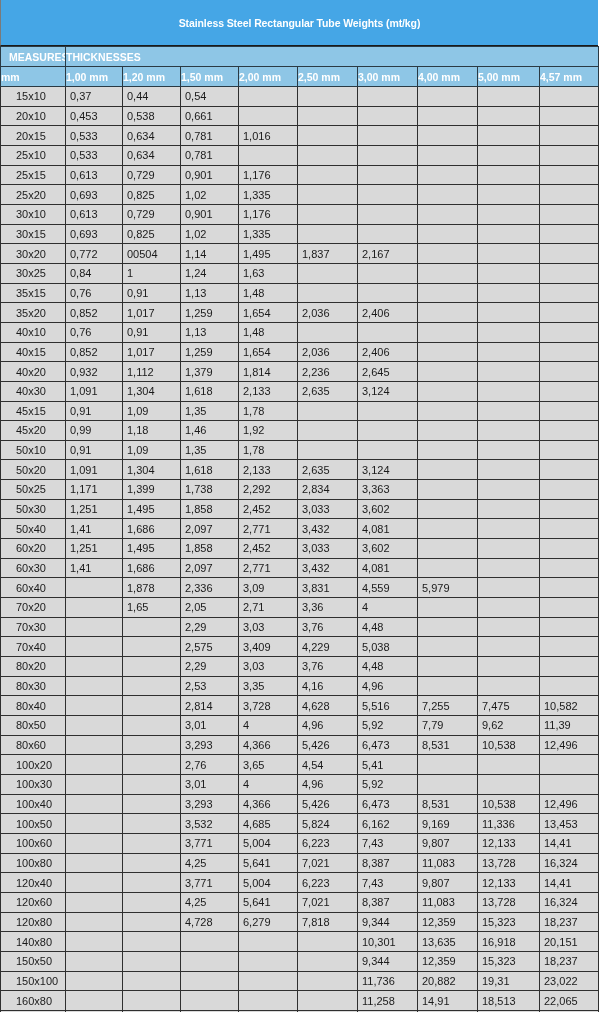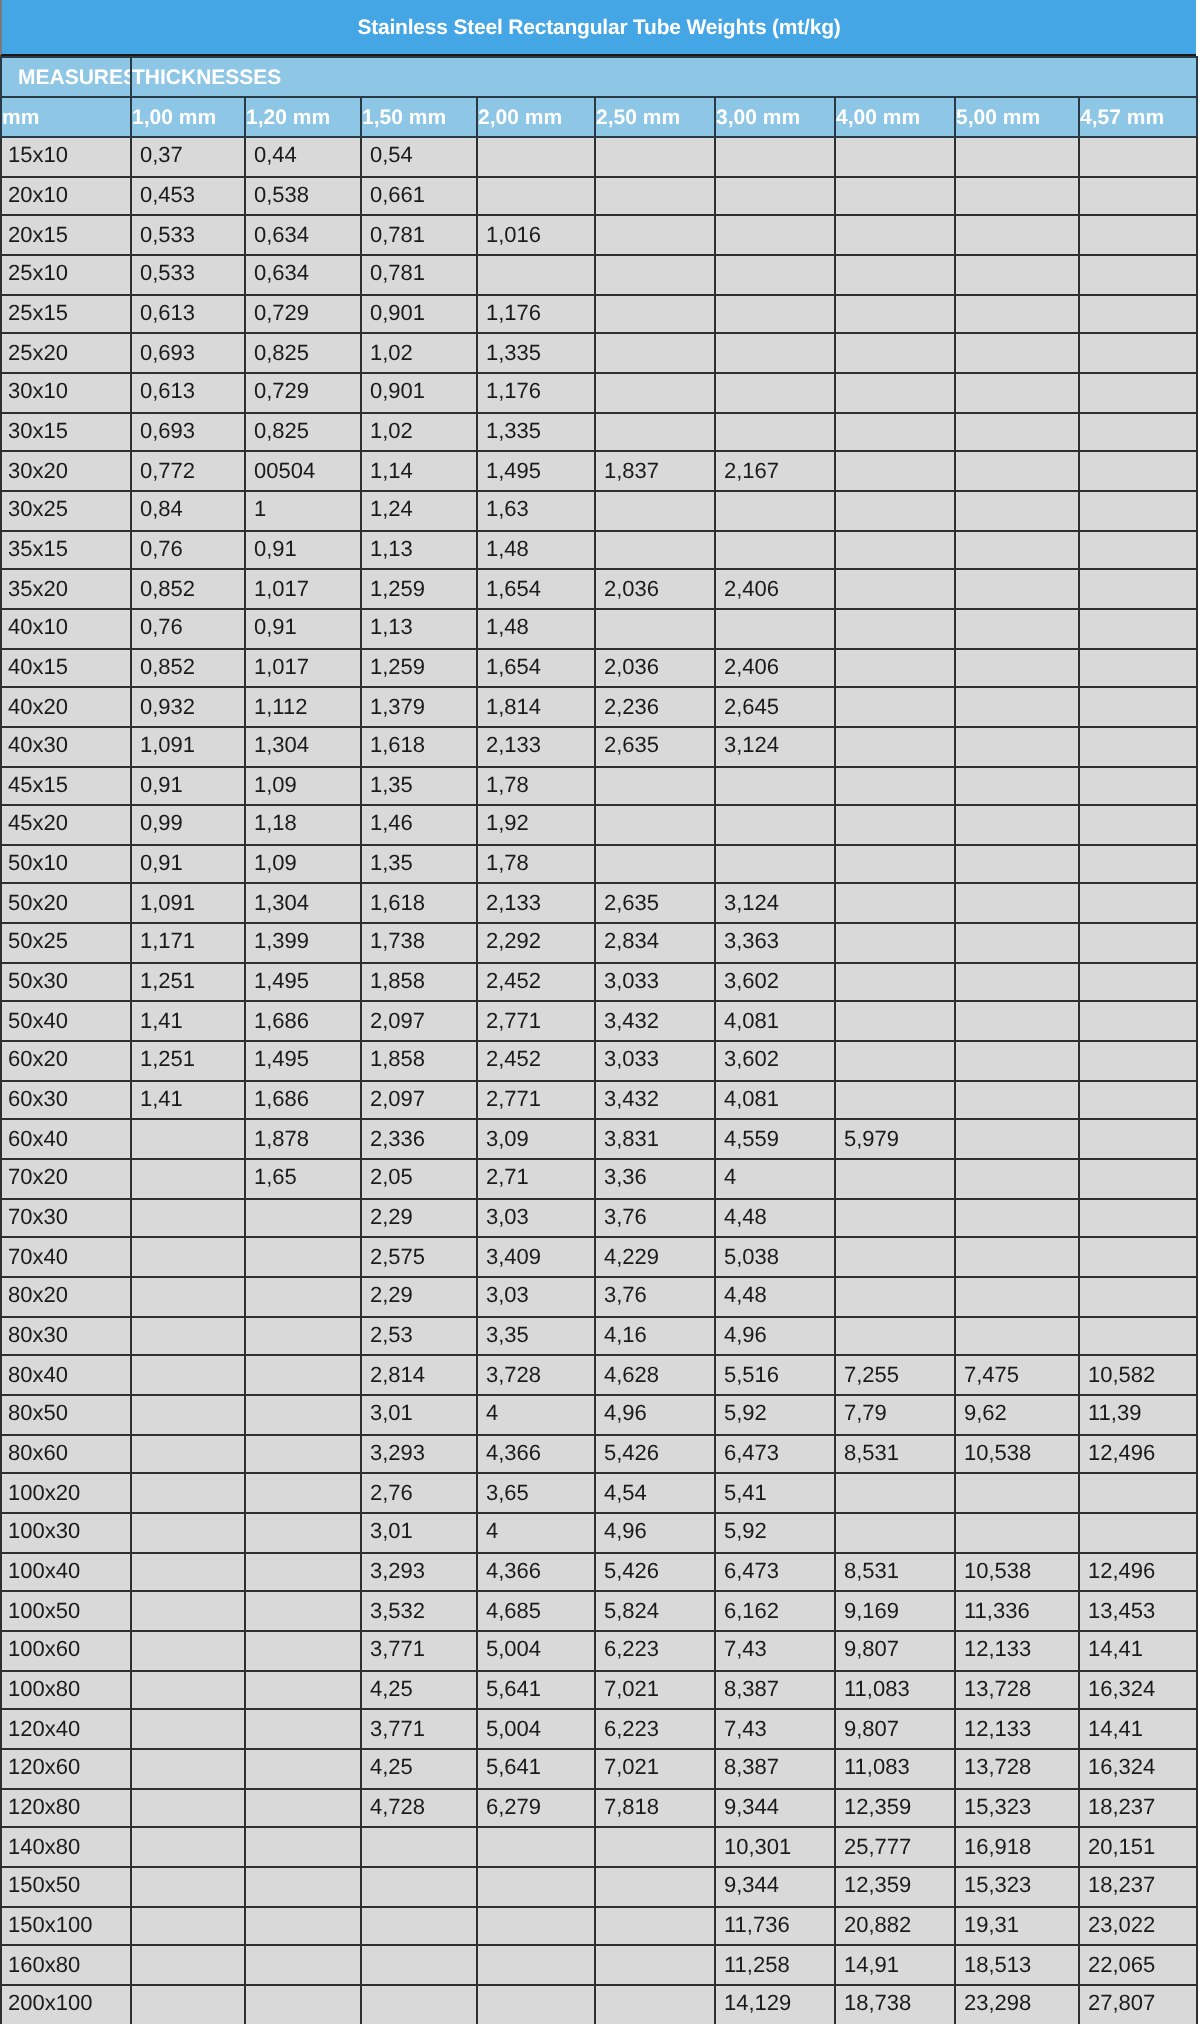--- a/index.html
+++ b/index.html
@@ -1,19 +1,19 @@
 <!DOCTYPE html>
 <html><head>
   <meta charset="utf-8">
   <style>
     html, body { margin: 0; padding: 0; background: #ffffff; }
     body { width: 600px; height: 1012px; overflow: hidden; font-family: "Liberation Sans", sans-serif; }
     .wrap { position: relative; width: 600px; }
     .title-bar {
-      width: 598px; height: 28px; background: #45a6e6;
+      width: 598px; height: 46px; background: #45a6e6;
       border-left: 1px solid #7a7a7a; border-bottom: 1px solid #1a1a1a;
       color: #ffffff; font-size: 10.5px; font-weight: bold;
       display: flex; align-items: center; justify-content: center;
       box-sizing: border-box; letter-spacing: -0.1px;
     }
     table {
       border-collapse: collapse; table-layout: fixed;
       width: 598px; font-size: 11px; color: #1a1a1a;
     }
     col.c-measure { width: 65px; }
@@ -24,21 +24,21 @@
       background: #8ec6e6; color: #ffffff; font-weight: bold; font-size: 10.5px;
       border: 1px solid #2a3a44; height: 19px; padding: 0; text-align: left;
       white-space: nowrap; overflow: hidden;
     }
     th.measures-head { text-align: right; padding-left: 8px; }
     td {
       background: #d9d9d9; border: 1px solid #2f2f2f; height: 18.67px;
       padding: 0 0 0 4px; text-align: left; white-space: nowrap; overflow: hidden;
       line-height: 18px;
     }
-    td.measure { padding-left: 3px; margin-top: 16px; }
+    td.measure { padding-left: 15px; margin-top: 16px; }
   </style>
 </head>
 <body>
 
 <div class="wrap">
   <div class="title-bar">Stainless Steel Rectangular  Tube Weights  (mt/kg)</div>
 
   <table>
     <colgroup>
       <col class="c-measure">
@@ -588,21 +588,21 @@
           <td>18,237</td>
         </tr>
         <tr>
           <td class="measure">140x80</td>
           <td></td>
           <td></td>
           <td></td>
           <td></td>
           <td></td>
           <td>10,301</td>
-          <td>25,777</td>
+          <td>13,635</td>
           <td>16,918</td>
           <td>20,151</td>
         </tr>
         <tr>
           <td class="measure">150x50</td>
           <td></td>
           <td></td>
           <td></td>
           <td></td>
           <td></td>

